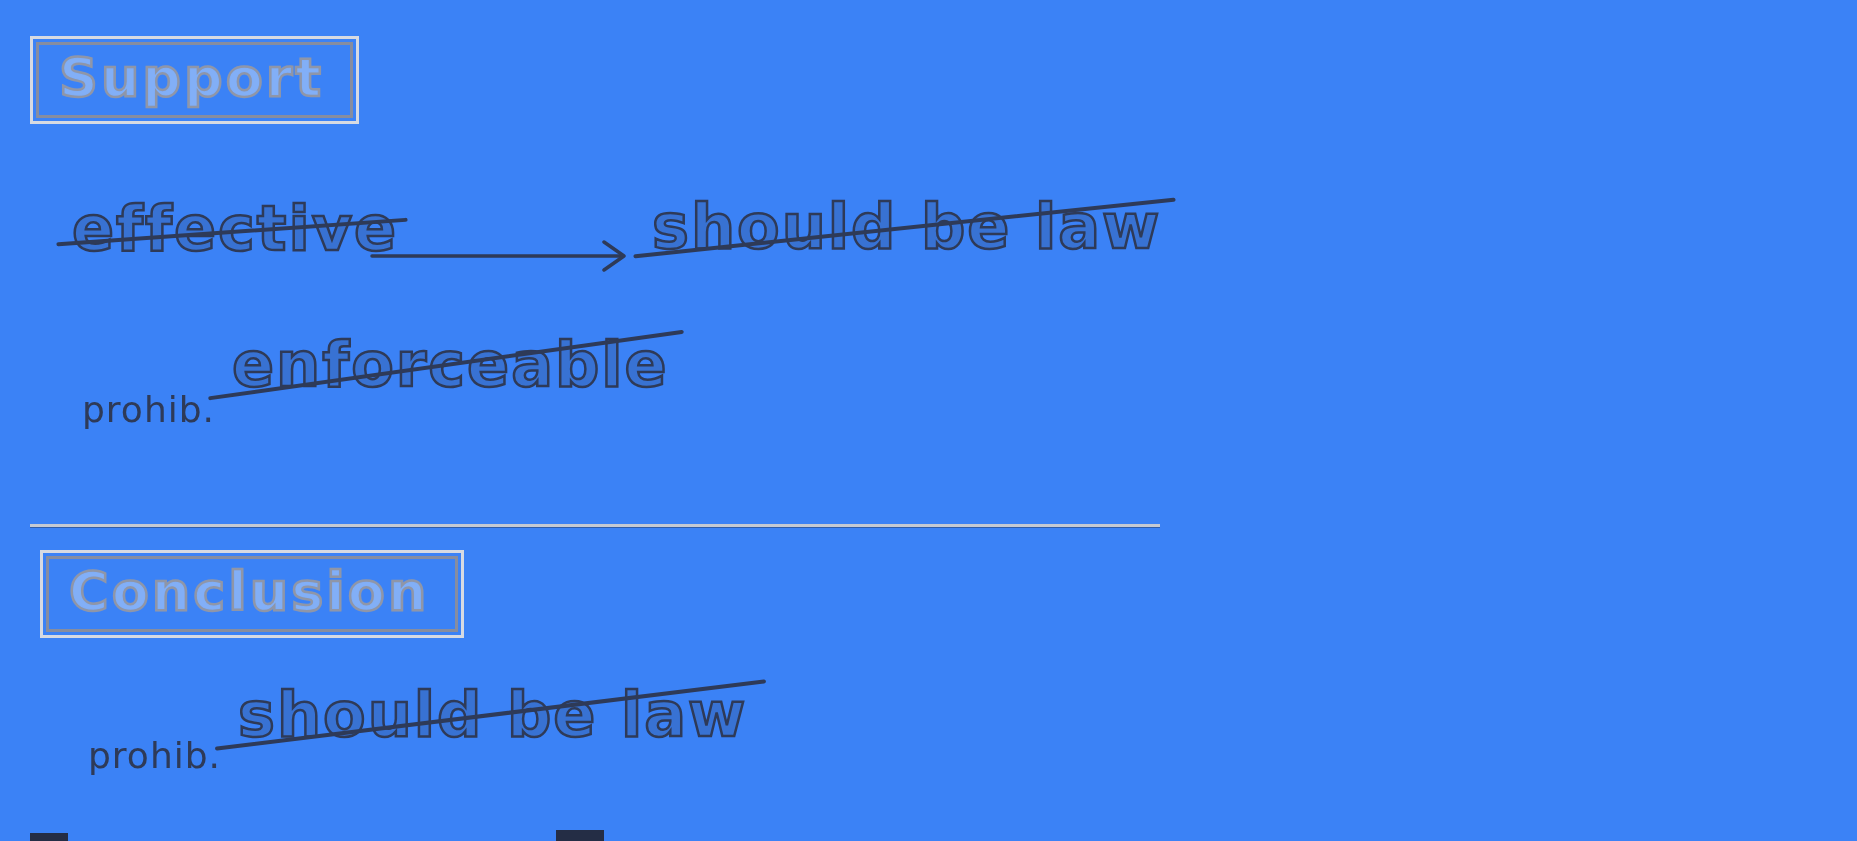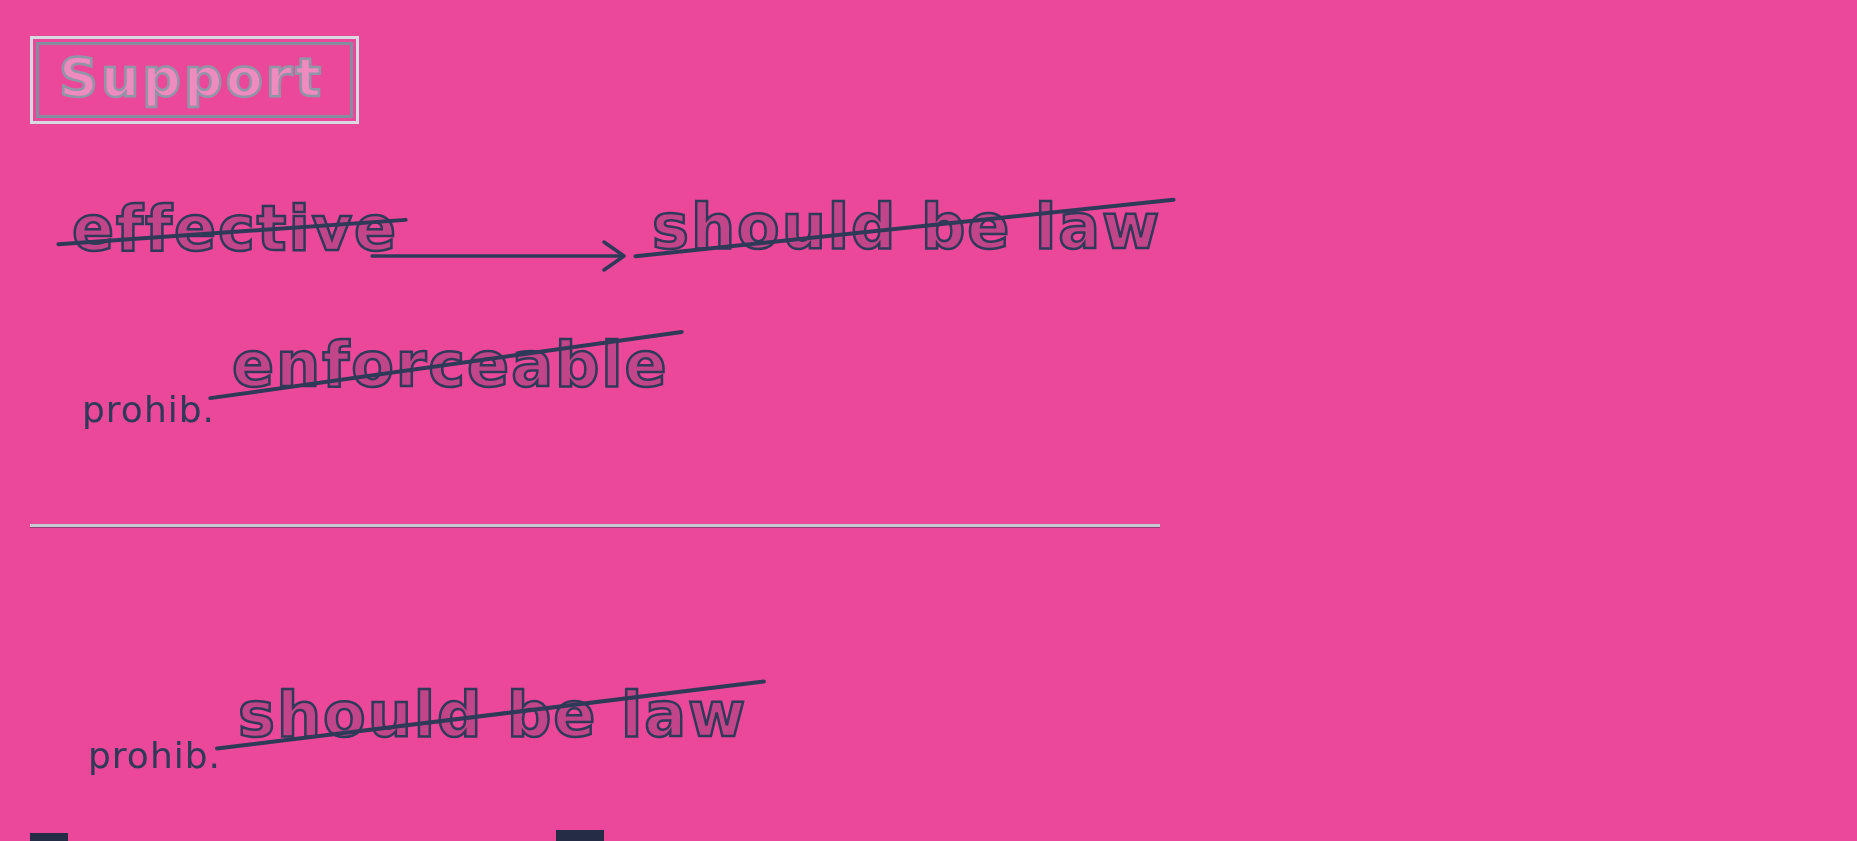--- a/index.html
+++ b/index.html
@@ -4,21 +4,21 @@
 <style>
   html, body { margin: 0; padding: 0; }
   body {
     font-family: "DejaVu Sans", sans-serif;
     -webkit-font-smoothing: antialiased;
   }
   #canvas {
     position: relative;
     width: 1857px;
     height: 841px;
-    background: #ec4899;
+    background: #3b82f6;
     overflow: hidden;
   }
 
   
   .label-box-outer {
     position: absolute;
     border: 3px solid #d6dae2;
     padding: 3px;
     box-sizing: border-box;
   }
@@ -122,20 +122,25 @@
 
   <div class="word big" style="left:232px; top:334px;">
     <span class="struck">
       <span>enforceable</span>
       <i class="strike s-enforceable"></i>
     </span>
   </div>
 
   <div class="divider" style="left:30px; top:524px; width:1130px;"></div>
 
+  <div class="label-box-outer" style="left:40px; top:550px;">
+    <div class="label-box-inner">
+      <div class="label-text">Conclusion</div>
+    </div>
+  </div>
 
   <div class="word small-solid" style="left:88px; top:738px;">prohib.</div>
 
   <div class="word big" style="left:238px; top:684px;">
     <span class="struck">
       <span>should be law</span>
       <i class="strike s-shouldbe2"></i>
     </span>
   </div>
 

